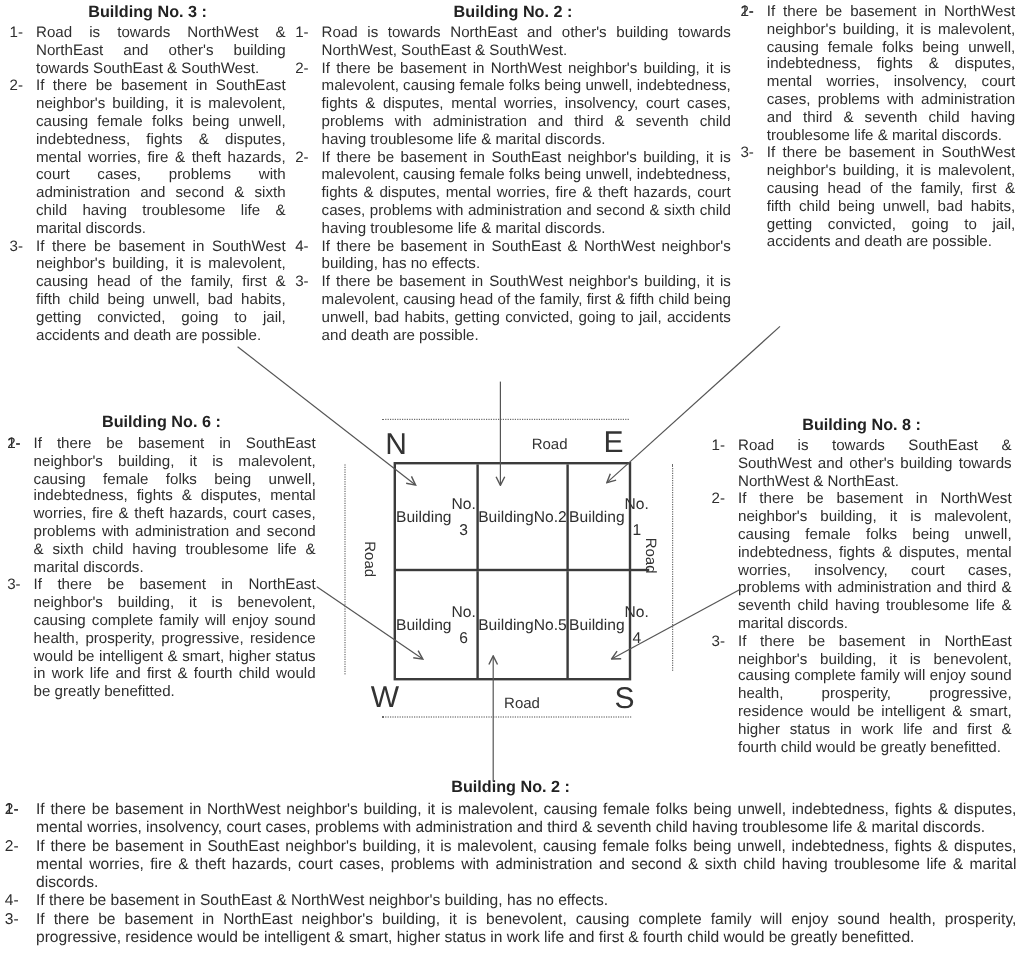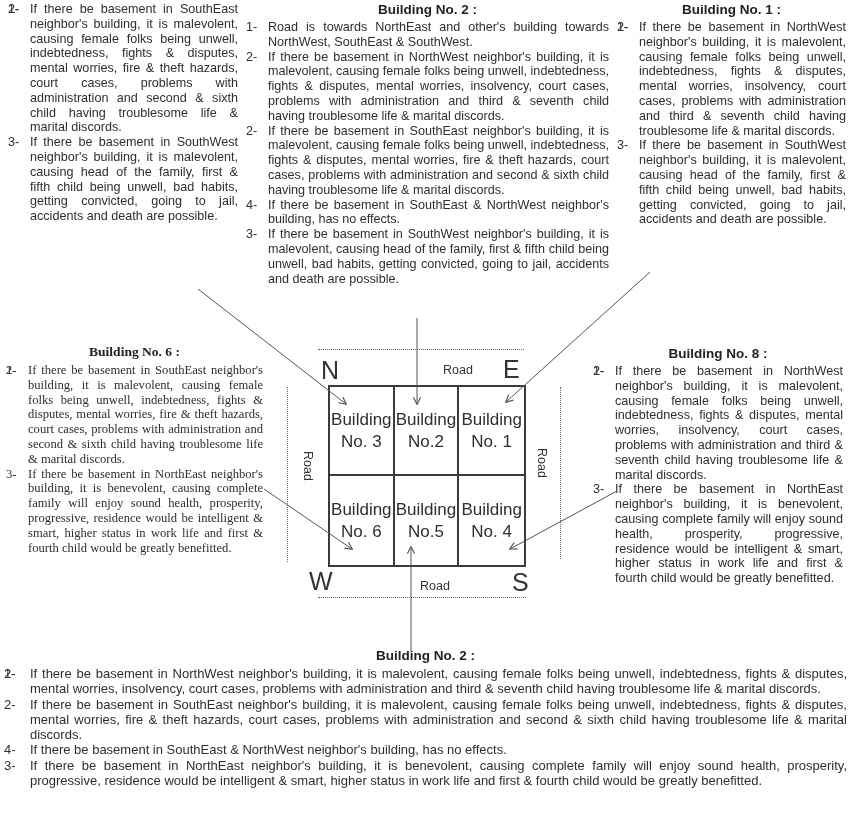--- a/index.html
+++ b/index.html
@@ -24,21 +24,21 @@
     position: relative;
     padding-left: 22px;
     text-align: justify;
     font-size: 12.6px;
     line-height: 14.8px;
   }
   .item .num { position: absolute; left: 0; top: 0; }
   #blk-b3 { left: 8px;   top: 2px;   width: 230px; }
   #blk-b2 { left: 246px; top: 2px;   width: 363px; }
   #blk-b1 { left: 617px; top: 2px;   width: 229px; }
-  #blk-b6 { left: 6px;   top: 344px; width: 257px; font-family: Liberation Serif, serif; }
+  #blk-b6 { left: 6px;   top: 344px; width: 257px; }
   #blk-b4 { left: 593px; top: 346px; width: 250px; }
   #blk-b5 { left: 4px;   top: 648px; width: 843px; }
   #blk-b5 .item { padding-left: 26px; font-size: 13px; line-height: 15.3px; }
 
   
   .dotline-h { position: absolute; border-top: 1.5px dotted #6a6a6a; height: 0; }
   .dotline-v { position: absolute; border-left: 1.5px dotted #6a6a6a; width: 0; }
   #roadline-top    { left: 318px; top: 349px; width: 206px; }
   #roadline-bottom { left: 318px; top: 597px; width: 208px; }
   #roadline-left   { left: 287px; top: 387px; height: 175px; }
@@ -64,70 +64,70 @@
     grid-template-columns: 1fr 1fr 1fr;
     grid-template-rows: 1fr 1fr;
     border: 2px solid #3b3b3b;
     box-sizing: border-box;
     background: #fff;
   }
   .cell {
     border-right: 2px solid #3b3b3b;
     border-bottom: 2px solid #3b3b3b;
     display: flex;
-    flex-direction: column;
+    flex-direction: row;
     align-items: center;
     justify-content: center;
-    font-size: 17px;
+    font-size: 13px;
     line-height: 22px;
     color: #2e2e2e;
     text-align: center;
   }
   .cell:nth-child(3n) { border-right: none; }
   .cell:nth-child(n+4) { border-bottom: none; }
 
   .arrows { position: absolute; left: 0; top: 0; pointer-events: none; }
 </style>
 </head>
 <body>
 
 <div class="page">
 
   <div class="block" id="blk-b3">
-    <div class="item"><span class="num">1-</span></div>
+    <h2>Building No. 3 :</h2>
+    <div class="item"><span class="num">1-</span><span>Road is towards NorthWest &amp; NorthEast and other's building towards SouthEast &amp; SouthWest.</span></div>
     <div class="item"><span class="num">2-</span><span>If there be basement in SouthEast neighbor's building, it is malevolent, causing female folks being unwell, indebtedness, fights &amp; disputes, mental worries, fire &amp; theft hazards, court cases, problems with administration and second &amp; sixth child having troublesome life &amp; marital discords.</span></div>
     <div class="item"><span class="num">3-</span><span>If there be basement in SouthWest neighbor's building, it is malevolent, causing head of the family, first &amp; fifth child being unwell, bad habits, getting convicted, going to jail, accidents and death are possible.</span></div>
   </div>
 
   <div class="block" id="blk-b2">
     <h2>Building No. 2 :</h2>
     <div class="item"><span class="num">1-</span><span>Road is towards NorthEast and other's building towards NorthWest, SouthEast &amp; SouthWest.</span></div>
     <div class="item"><span class="num">2-</span><span>If there be basement in NorthWest neighbor's building, it is malevolent, causing female folks being unwell, indebtedness, fights &amp; disputes, mental worries, insolvency, court cases, problems with administration and third &amp; seventh child having troublesome life &amp; marital discords.</span></div>
     <div class="item"><span class="num">2-</span><span>If there be basement in SouthEast neighbor's building, it is malevolent, causing female folks being unwell, indebtedness, fights &amp; disputes, mental worries, fire &amp; theft hazards, court cases, problems with administration and second &amp; sixth child having troublesome life &amp; marital discords.</span></div>
     <div class="item"><span class="num">4-</span><span>If there be basement in SouthEast &amp; NorthWest neighbor's building, has no effects.</span></div>
     <div class="item"><span class="num">3-</span><span>If there be basement in SouthWest neighbor's building, it is malevolent, causing head of the family, first &amp; fifth child being unwell, bad habits, getting convicted, going to jail, accidents and death are possible.</span></div>
   </div>
 
   <div class="block" id="blk-b1">
-    <h2>Building No. 1 :</h2>
     <div class="item"><span class="num">1-</span></div>
     <div class="item"><span class="num">2-</span><span>If there be basement in NorthWest neighbor's building, it is malevolent, causing female folks being unwell, indebtedness, fights &amp; disputes, mental worries, insolvency, court cases, problems with administration and third &amp; seventh child having troublesome life &amp; marital discords.</span></div>
     <div class="item"><span class="num">3-</span><span>If there be basement in SouthWest neighbor's building, it is malevolent, causing head of the family, first &amp; fifth child being unwell, bad habits, getting convicted, going to jail, accidents and death are possible.</span></div>
   </div>
 
   <div class="block" id="blk-b6">
     <h2>Building No. 6 :</h2>
     <div class="item"><span class="num">1-</span></div>
     <div class="item"><span class="num">2-</span><span>If there be basement in SouthEast neighbor's building, it is malevolent, causing female folks being unwell, indebtedness, fights &amp; disputes, mental worries, fire &amp; theft hazards, court cases, problems with administration and second &amp; sixth child having troublesome life &amp; marital discords.</span></div>
     <div class="item"><span class="num">3-</span><span>If there be basement in NorthEast neighbor's building, it is benevolent, causing complete family will enjoy sound health, prosperity, progressive, residence would be intelligent &amp; smart, higher status in work life and first &amp; fourth child would be greatly benefitted.</span></div>
   </div>
 
   <div class="block" id="blk-b4">
     <h2>Building No. 8 :</h2>
-    <div class="item"><span class="num">1-</span></div>
+    <div class="item"><span class="num">1-</span><span>Road is towards SouthEast &amp; SouthWest and other's building towards NorthWest &amp; NorthEast.</span></div>
     <div class="item"><span class="num">2-</span><span>If there be basement in NorthWest neighbor's building, it is malevolent, causing female folks being unwell, indebtedness, fights &amp; disputes, mental worries, insolvency, court cases, problems with administration and third &amp; seventh child having troublesome life &amp; marital discords.</span></div>
     <div class="item"><span class="num">3-</span><span>If there be basement in NorthEast neighbor's building, it is benevolent, causing complete family will enjoy sound health, prosperity, progressive, residence would be intelligent &amp; smart, higher status in work life and first &amp; fourth child would be greatly benefitted.</span></div>
   </div>
 
   <div class="block" id="blk-b5">
     <h2>Building No. 2 :</h2>
     <div class="item"><span class="num">1-</span></div>
     <div class="item"><span class="num">2-</span><span>If there be basement in NorthWest neighbor's building, it is malevolent, causing female folks being unwell, indebtedness, fights &amp; disputes, mental worries, insolvency, court cases, problems with administration and third &amp; seventh child having troublesome life &amp; marital discords.</span></div>
     <div class="item"><span class="num">2-</span><span>If there be basement in SouthEast neighbor's building, it is malevolent, causing female folks being unwell, indebtedness, fights &amp; disputes, mental worries, fire &amp; theft hazards, court cases, problems with administration and second &amp; sixth child having troublesome life &amp; marital discords.</span></div>
     <div class="item"><span class="num">4-</span><span>If there be basement in SouthEast &amp; NorthWest neighbor's building, has no effects.</span></div>

